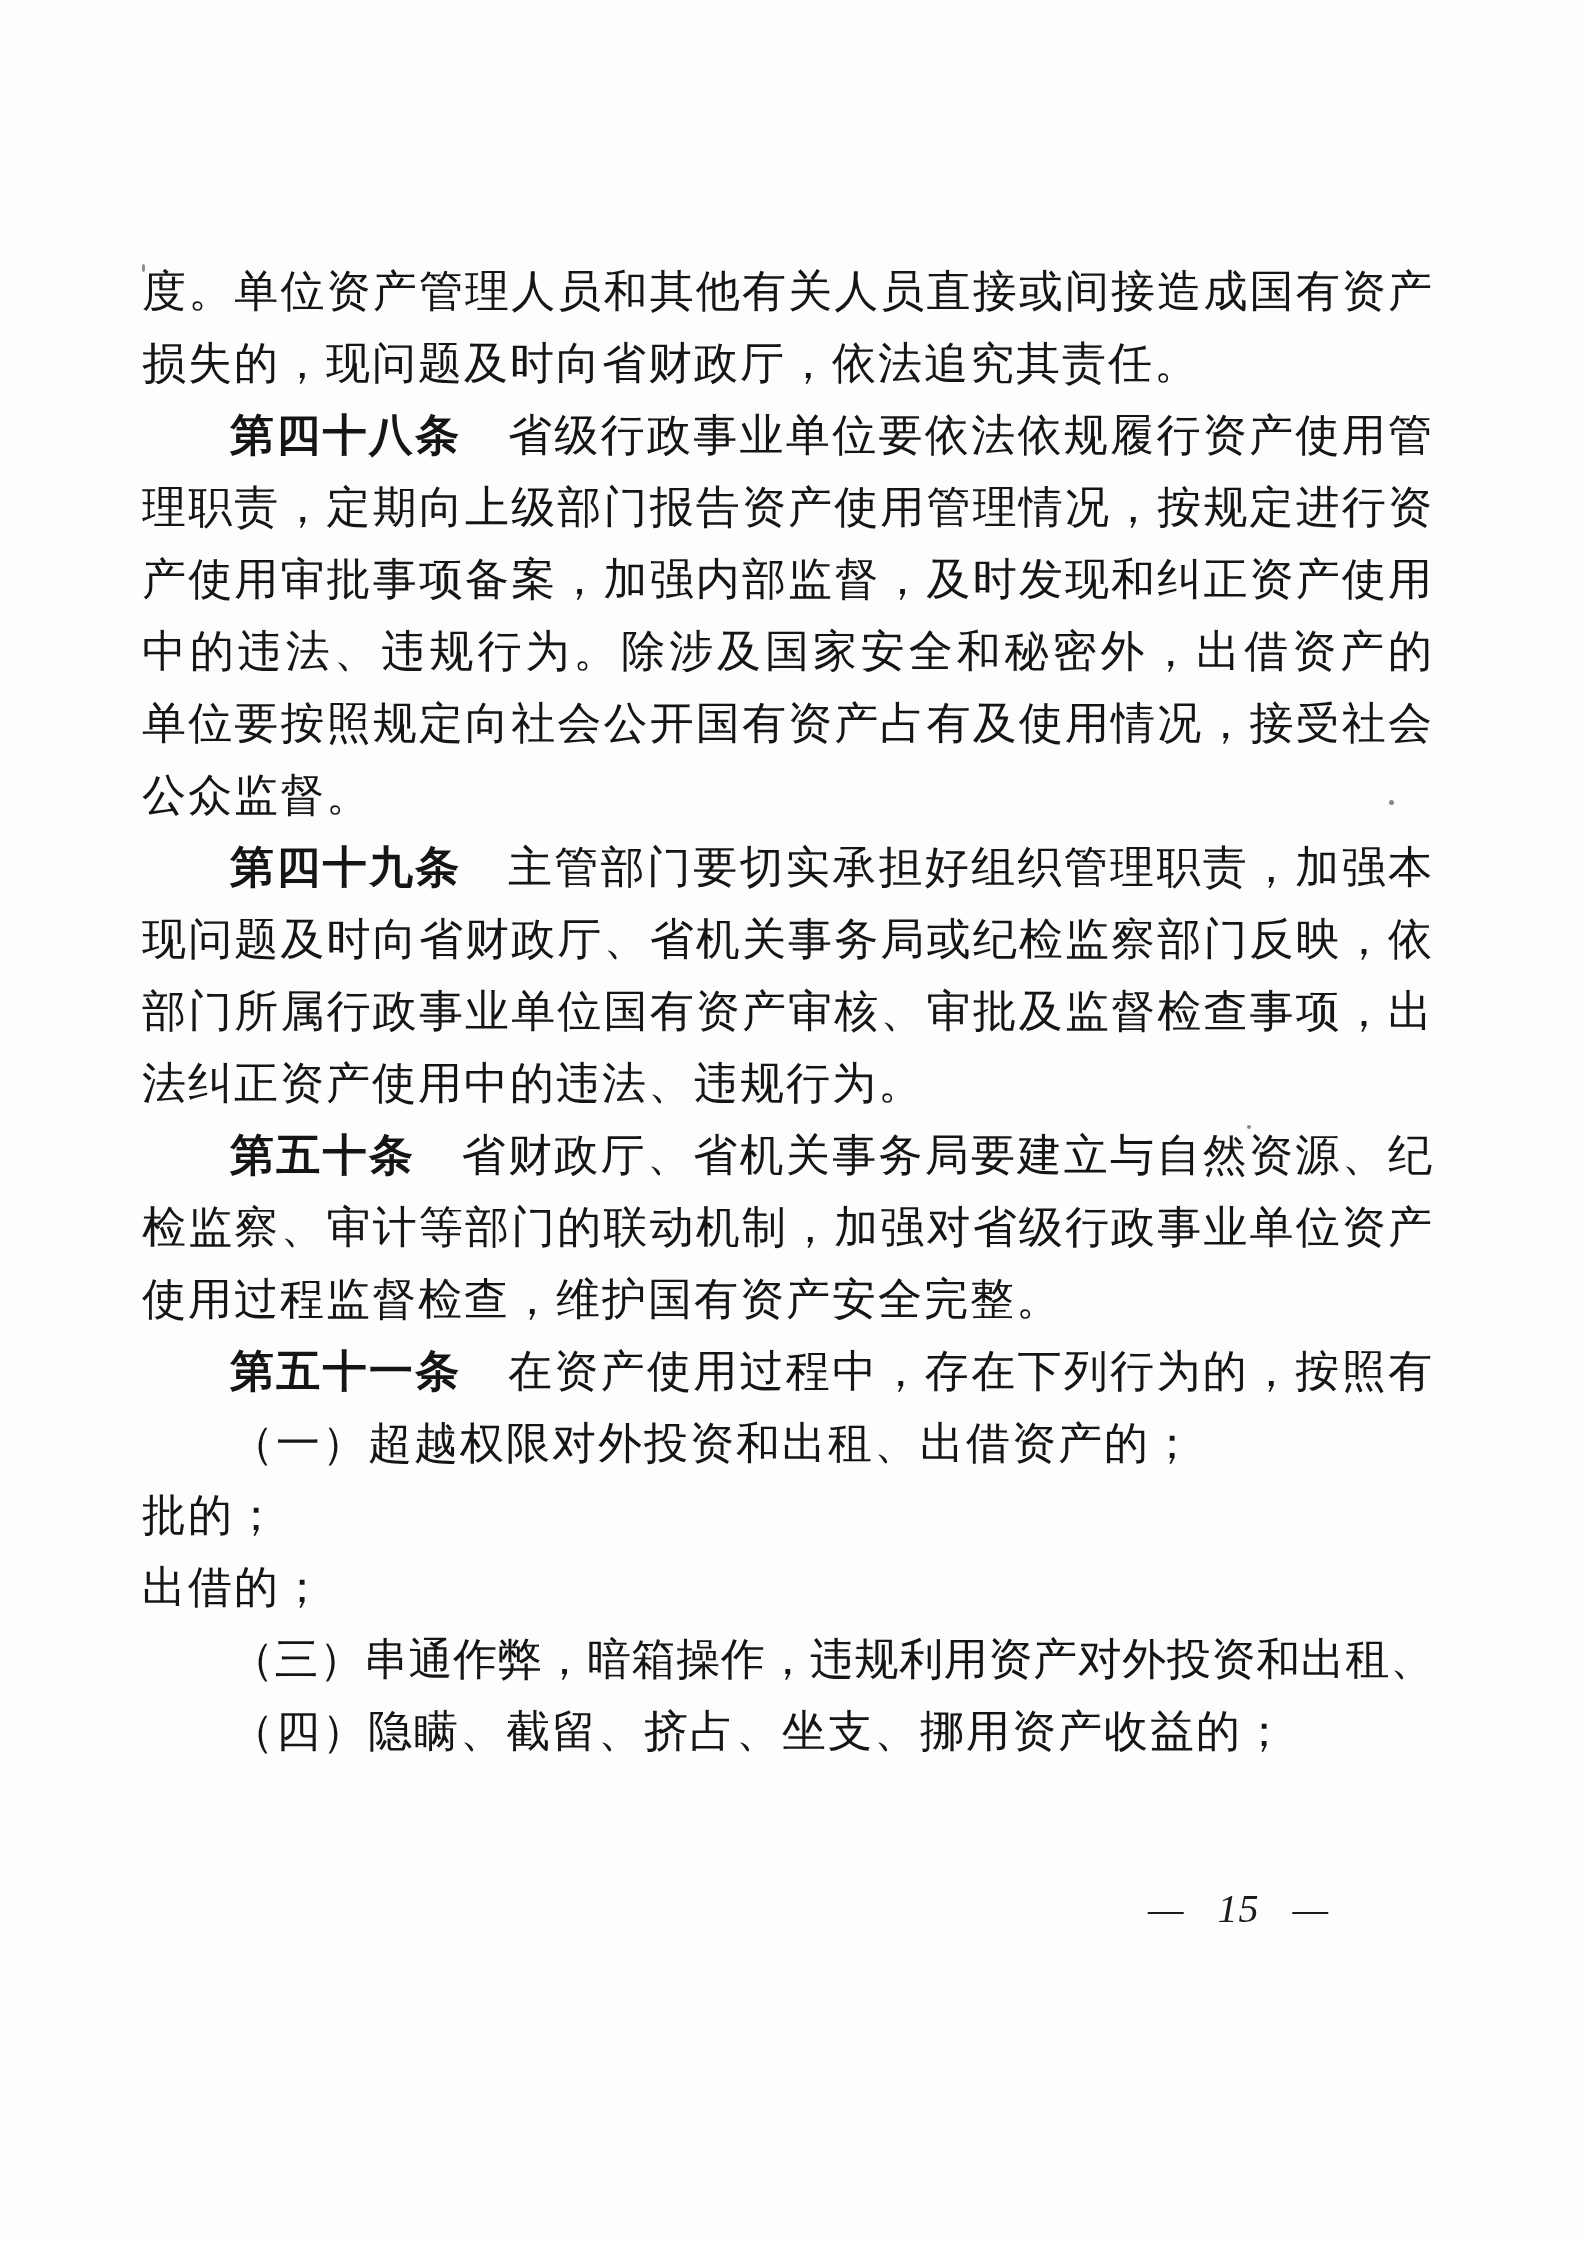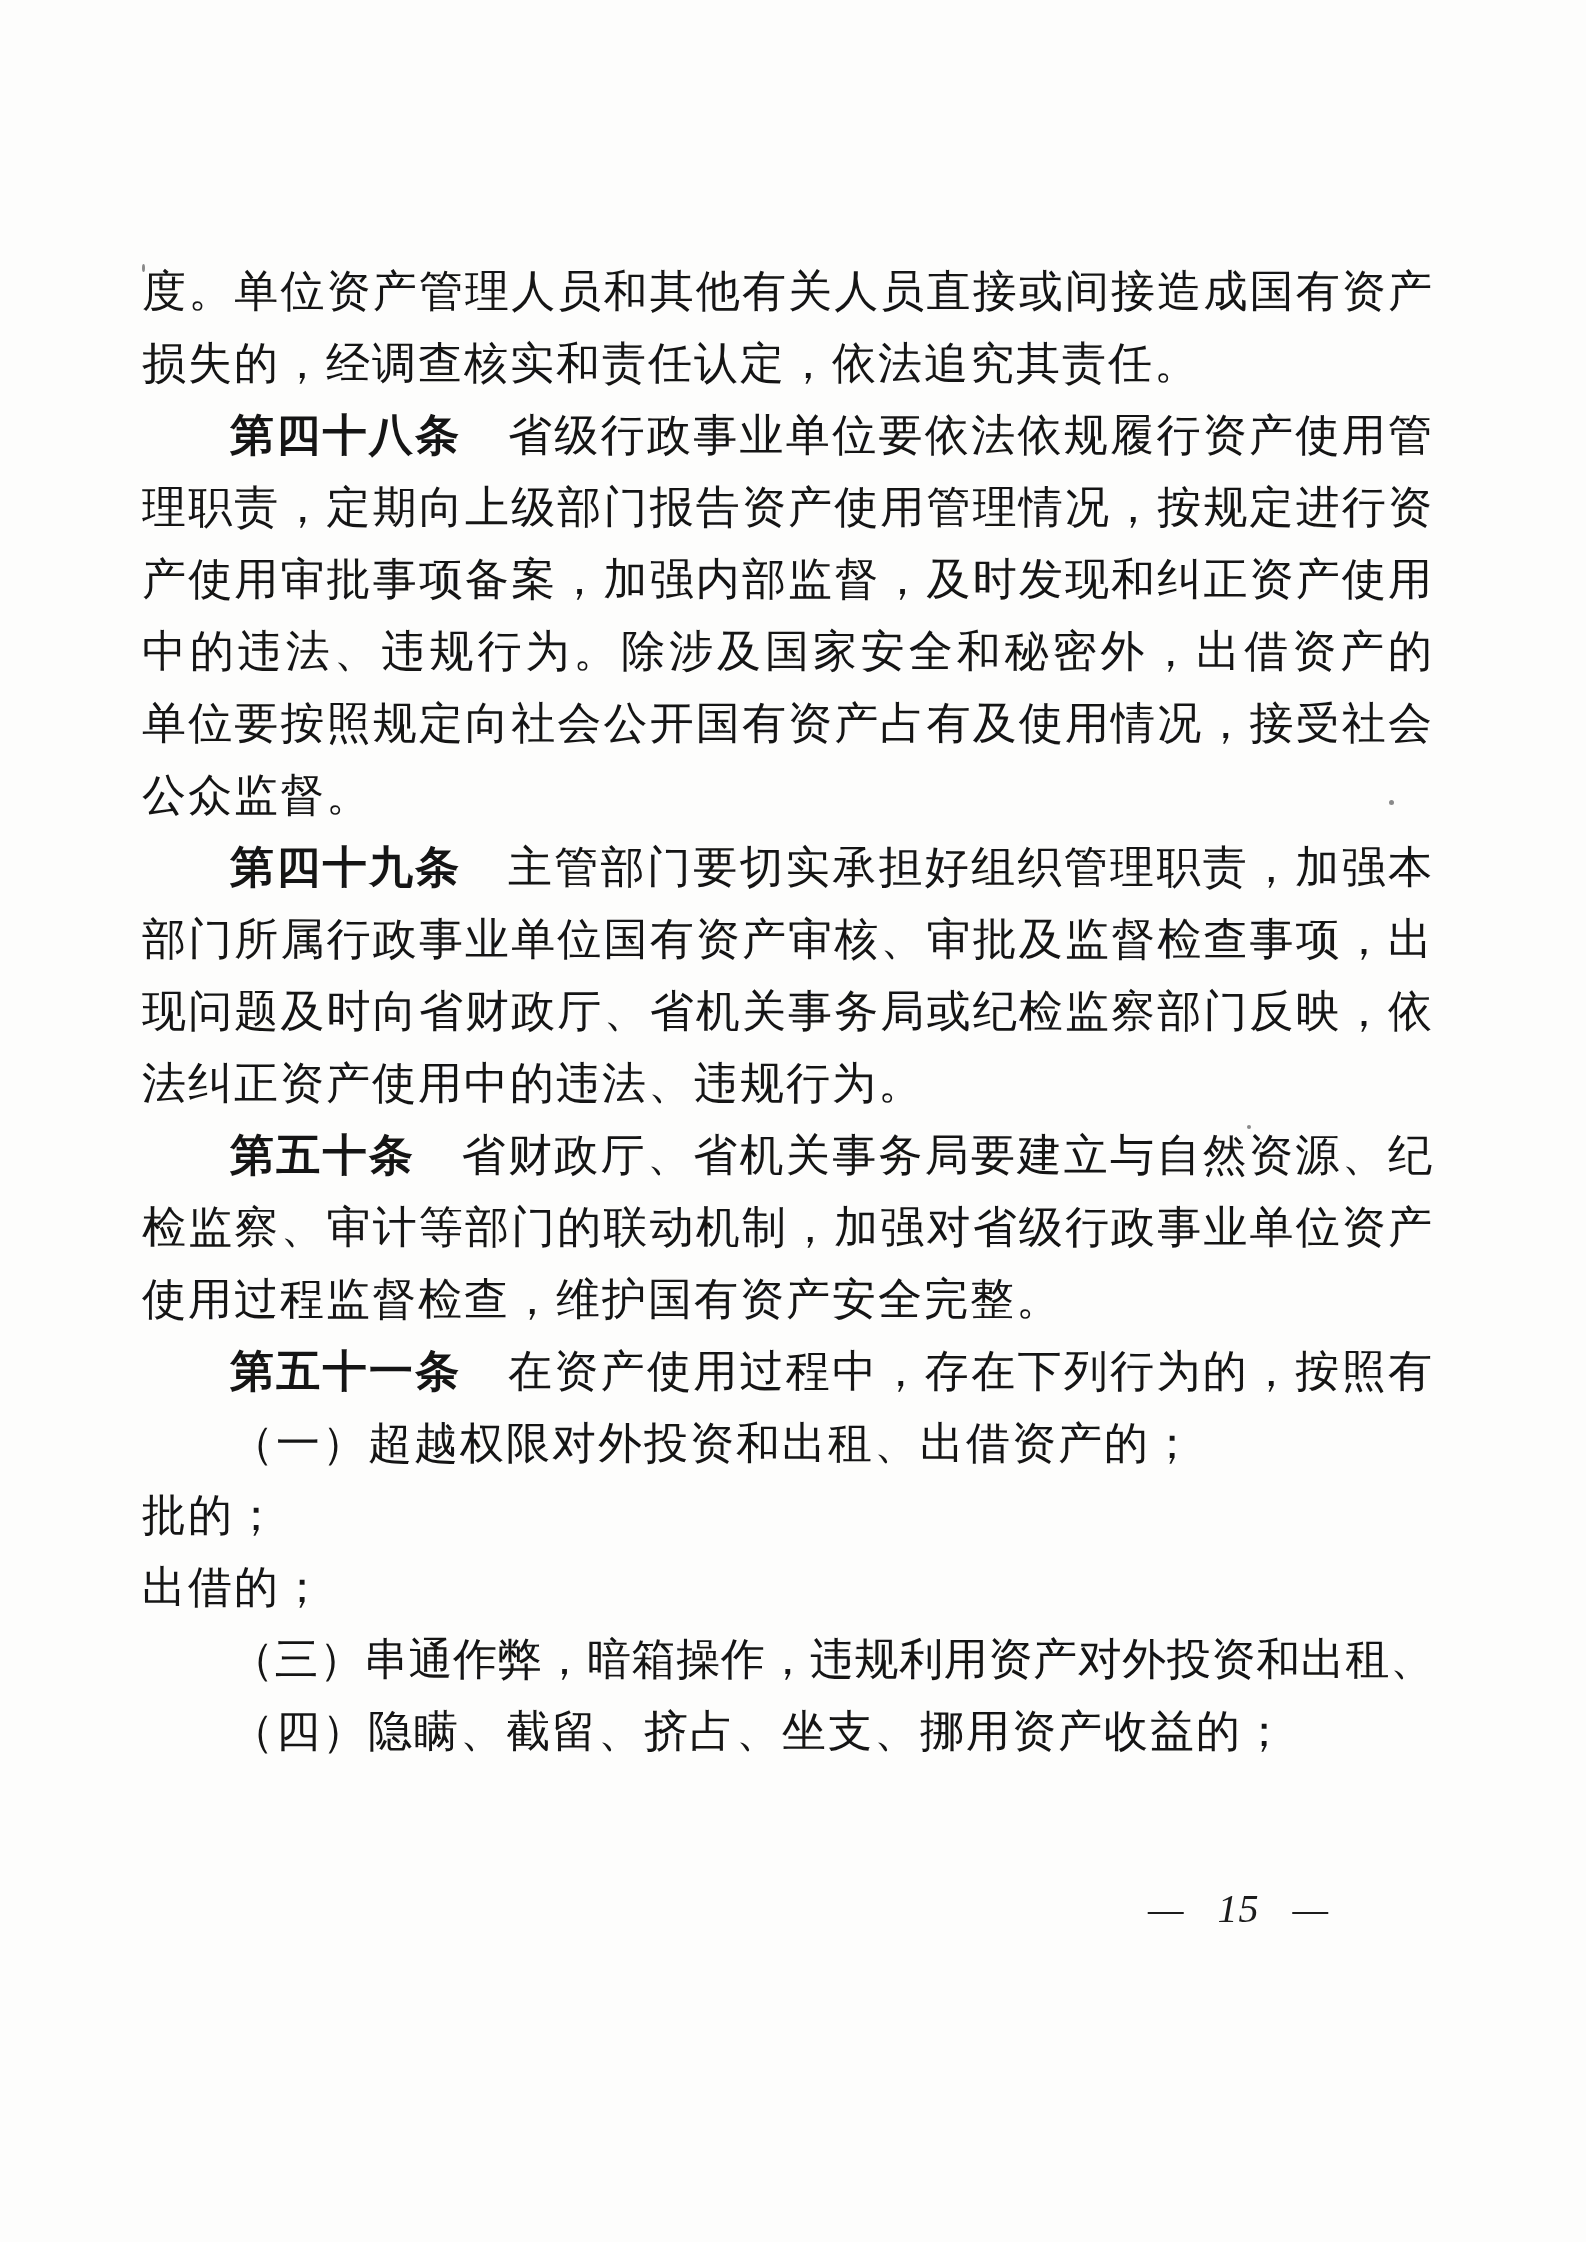--- a/index.html
+++ b/index.html
@@ -54,30 +54,30 @@
   .speck.s2 { left: 1389px; top: 800px;  width: 5px; height: 5px; }
   .speck.s3 { left: 1247px; top: 1125px; width: 4px; height: 4px; }
 </style>
 </head>
 <body>
 
 <div class="page">
 
   <div class="content">
     <div class="line j"><span>度。单位资产管理人员和其他有关人员直接或间接造成国有资产</span></div>
-    <div class="line"><span>损失的，经调查核实和责任认定，依法追究其责任。</span></div>
+    <div class="line"><span>损失的，现问题及时向省财政厅，依法追究其责任。</span></div>
     <div class="line ind j"><span class="head">第四十八条</span><span>　省级行政事业单位要依法依规履行资产使用管</span></div>
     <div class="line j"><span>理职责，定期向上级部门报告资产使用管理情况，按规定进行资</span></div>
     <div class="line j"><span>产使用审批事项备案，加强内部监督，及时发现和纠正资产使用</span></div>
     <div class="line j"><span>中的违法、违规行为。除涉及国家安全和秘密外，出借资产的</span></div>
     <div class="line j"><span>单位要按照规定向社会公开国有资产占有及使用情况，接受社会</span></div>
     <div class="line"><span>公众监督。</span></div>
     <div class="line ind j"><span class="head">第四十九条</span><span>　主管部门要切实承担好组织管理职责，加强本</span></div>
+    <div class="line j"><span>现问题及时向省财政厅、省机关事务局或纪检监察部门反映，依</span></div>
     <div class="line j"><span>部门所属行政事业单位国有资产审核、审批及监督检查事项，出</span></div>
-    <div class="line j"><span>现问题及时向省财政厅、省机关事务局或纪检监察部门反映，依</span></div>
     <div class="line"><span>法纠正资产使用中的违法、违规行为。</span></div>
     <div class="line ind j"><span class="head">第五十条</span><span>　省财政厅、省机关事务局要建立与自然资源、纪</span></div>
     <div class="line j"><span>检监察、审计等部门的联动机制，加强对省级行政事业单位资产</span></div>
     <div class="line"><span>使用过程监督检查，维护国有资产安全完整。</span></div>
     <div class="line ind j"><span class="head">第五十一条</span><span>　在资产使用过程中，存在下列行为的，按照有</span></div>
     <div class="line ind"><span>（一）超越权限对外投资和出租、出借资产的；</span></div>
     <div class="line"><span>批的；</span></div>
     <div class="line"><span>出借的；</span></div>
     <div class="line ind j tight"><span>（三）串通作弊，暗箱操作，违规利用资产对外投资和出租、</span></div>
     <div class="line ind"><span>（四）隐瞒、截留、挤占、坐支、挪用资产收益的；</span></div>

